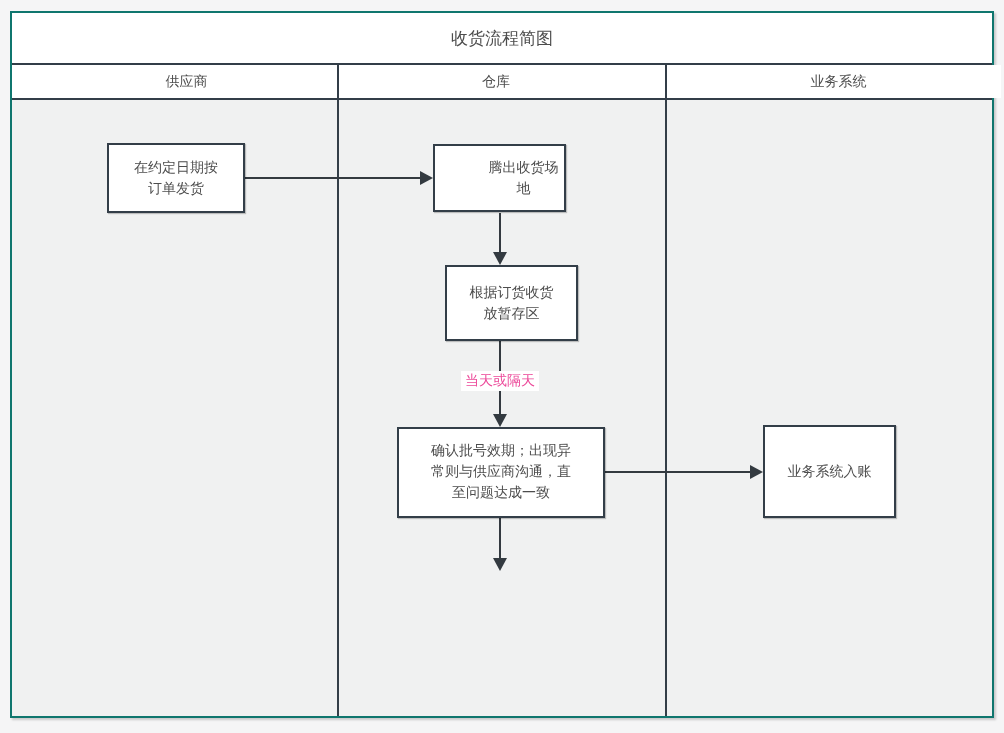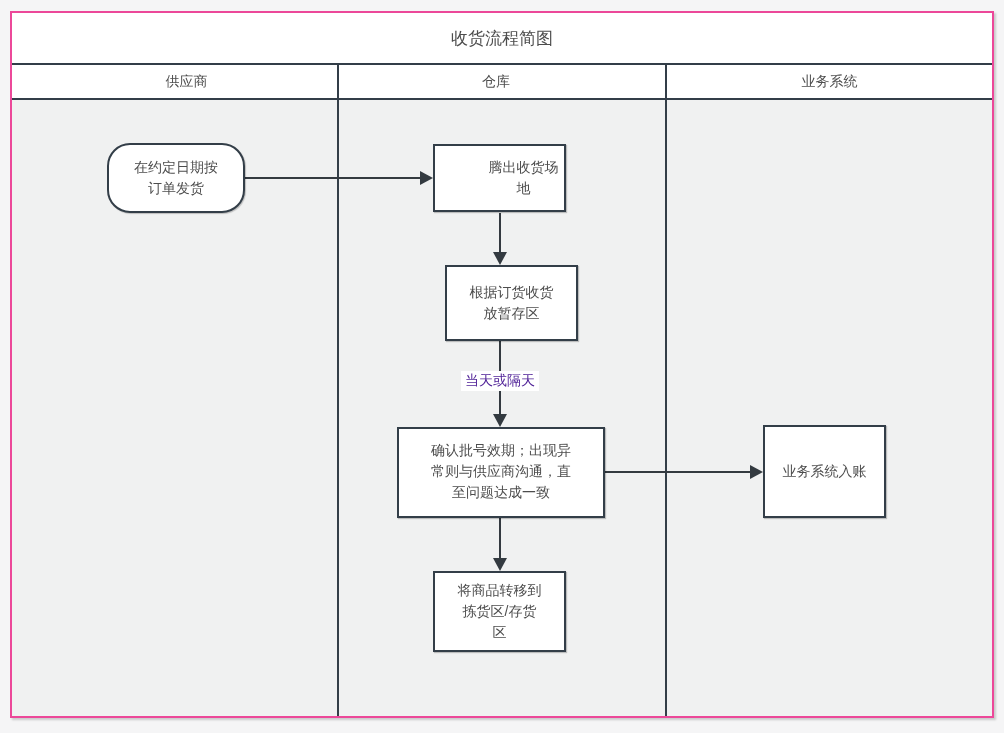--- a/index.html
+++ b/index.html
@@ -14,21 +14,21 @@
     background: #f5f5f6;
     overflow: hidden;
     color: #4d4d4d;
   }
 
   
   .frame {
     position: absolute;
     left: 10px; top: 11px;
     width: 980px; height: 703px;
-    border: 2px solid #ec4899;
+    border: 2px solid #0f766e;
     background: #ffffff;
     box-shadow: 2px 2px 2px rgba(0,0,0,0.18);
   }
   .title-band {
     position: absolute;
     left: 0; top: 0; right: 0; height: 50px;
     display: flex; align-items: center; justify-content: center;
     font-size: 17px;
     background: #ffffff;
   }
@@ -45,42 +45,42 @@
   .vdiv-2 { left: 653px; }
   .lane-header {
     position: absolute;
     top: 52px; height: 33px;
     display: flex; align-items: center; justify-content: center;
     font-size: 14px;
     background: #ffffff;
   }
   .lh-1 { left: 0px;   width: 349px; }
   .lh-2 { left: 327px; width: 314px; }
-  .lh-3 { left: 655px; width: 325px; }
+  .lh-3 { left: 655px; width: 325px; padding-left: 9px; }
 
   
   .node {
     position: absolute;
     background: #ffffff;
     border: 2px solid #333e48;
     box-shadow: 1px 1px 1px rgba(0,0,0,0.22);
     display: flex; align-items: center; justify-content: center;
     text-align: center;
     font-size: 14px;
     line-height: 1.5;
     color: #4d4d4d;
     white-space: pre-line;
     box-sizing: border-box;
   }
-  .n-ship      { left: 107px; top: 143px; width: 138px; height: 70px; border-radius: 23px; }
+  .n-ship      { left: 107px; top: 143px; width: 138px; height: 70px; }
   .n-clear     { left: 433px; top: 144px; width: 133px; height: 68px; padding-left: 48px; }
   .n-staging   { left: 433px; top: 265px; width: 133px; height: 76px; margin-left: 12px; }
   .n-confirm   { left: 397px; top: 427px; width: 208px; height: 91px; font-family: Liberation Mono, monospace; }
   .n-transfer  { left: 433px; top: 571px; width: 133px; height: 81px; }
-  .n-posting   { left: 763px; top: 425px; width: 123px; height: 93px; }
+  .n-posting   { left: 763px; top: 425px; width: 133px; height: 93px; }
 
   
   .aline { position: absolute; background: #333a40; }
   .ahead { position: absolute; width: 0; height: 0; }
   .ahead-right { border-top: 7px solid transparent; border-bottom: 7px solid transparent; border-left: 13px solid #333a40; }
   .ahead-down  { border-left: 7px solid transparent; border-right: 7px solid transparent; border-top: 13px solid #333a40; }
 
   .a1-line { left: 245px; top: 177px; width: 175px; height: 2px; }
   .a1-head { left: 420px; top: 171px; }
 
@@ -96,21 +96,21 @@
   .a5-line { left: 499px; top: 518px; width: 2px; height: 40px; }
   .a5-head { left: 493px; top: 558px; }
 
   .edge-label {
     position: absolute;
     left: 500px; top: 381px;
     transform: translate(-50%, -50%);
     background: #ffffff;
     padding: 1px 4px;
     font-size: 14px;
-    color: #4c1d95;
+    color: #ec4899;
     white-space: nowrap;
   }
 </style>
 </head>
 <body>
 
 <div class="canvas">
 
   <div class="frame">
     <div class="lane-body"></div>
@@ -145,18 +145,15 @@
   <span class="edge-label">当天或隔天</span>
 
   <div class="node n-ship">在约定日期按
 订单发货</div>
   <div class="node n-clear">腾出收货场地</div>
   <div class="node n-staging">根据订货收货
 放暂存区</div>
   <div class="node n-confirm">确认批号效期；出现异
 常则与供应商沟通，直
 至问题达成一致</div>
-  <div class="node n-transfer">将商品转移到
-拣货区/存货
-区</div>
   <div class="node n-posting">业务系统入账</div>
 
 </div>
 
 </body></html>

